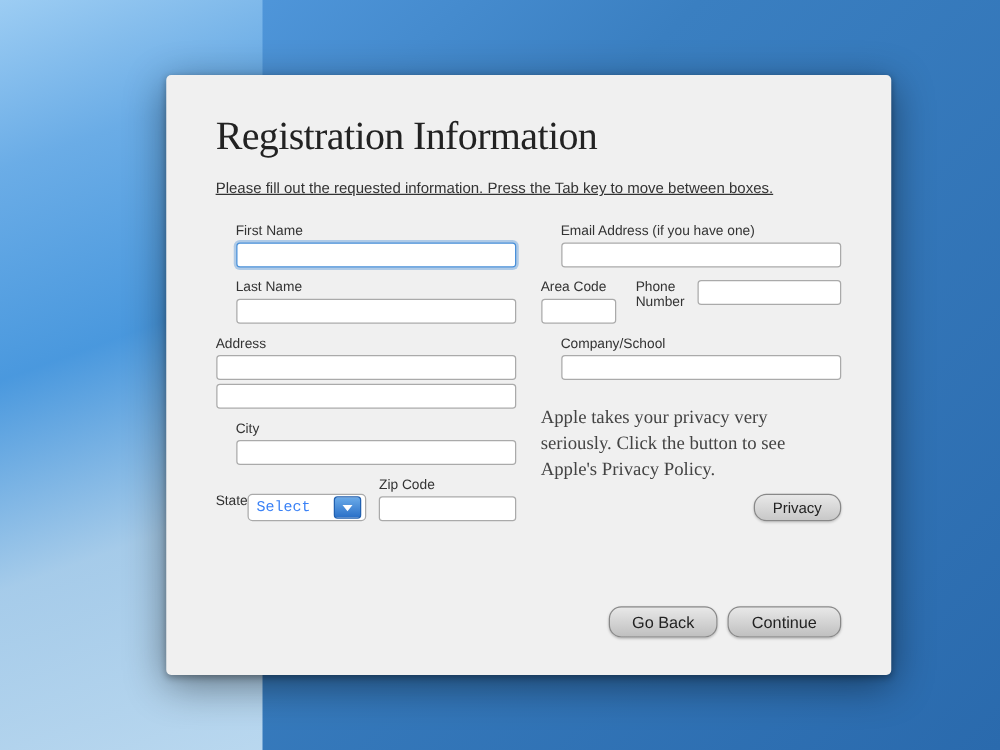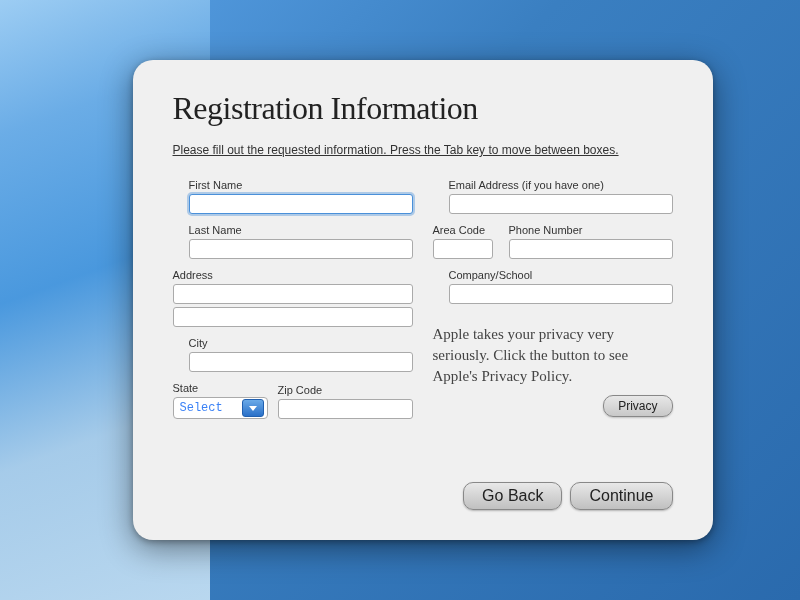--- a/index.html
+++ b/index.html
@@ -30,21 +30,21 @@
       background: linear-gradient(160deg, #a8d4f5 0%, #6fb0e8 20%, #4a9ae0 45%, #b8d8f0 70%, #d0e8f8 100%);
       opacity: 0.85;
     }
 
     .main-window {
       position: relative;
       z-index: 10;
       width: 580px;
       min-height: 480px;
       background: #f0f0f0;
-      border-radius: 20px;
+      border-radius: 4px;
       box-shadow: 0 8px 32px rgba(0,0,0,0.45), 0 2px 6px rgba(0,0,0,0.3);
       padding: 30px 40px 30px 40px;
       display: flex;
       flex-direction: column;
       margin-left: 45px;
     }
 
     .page-title {
       font-family: Georgia, 'Times New Roman', serif;
       font-size: 32px;
@@ -126,21 +126,20 @@
 
     .state-zip-row {
       display: flex;
       gap: 10px;
       align-items: flex-end;
       margin-bottom: 10px;
     }
 
     .state-group {
       display: flex;
-      flex-direction: column;
     }
 
     .zip-group {
       display: flex;
       flex-direction: column;
       flex: 1;
     }
 
     .state-select-wrapper {
       display: flex;
@@ -189,21 +188,21 @@
     }
 
     .area-code-group {
       display: flex;
       flex-direction: column;
       width: 60px;
     }
 
     .phone-group {
       display: flex;
-      flex-direction: column;
+      flex-direction: row;
       flex: 1;
     }
 
     .privacy-section {
       margin-top: 10px;
       display: flex;
       flex-direction: column;
       align-items: flex-start;
     }
 
@@ -235,21 +234,21 @@
       margin-top: 20px;
       padding-top: 10px;
     }
 
     .nav-button {
       background: linear-gradient(to bottom, #e8e8e8, #c0c0c0);
       border: 1px solid #888;
       border-radius: 10px;
       padding: 4px 18px;
       font-family: Arial, Helvetica, sans-serif;
-      font-size: 16px;
+      font-size: 13px;
       color: #222;
       cursor: pointer;
       box-shadow: 0 1px 2px rgba(0,0,0,0.25);
     }
   </style>
 </head>
 <body>
 
 <div class="bg-outer"></div>
 <div class="bg-left-panel"></div>

